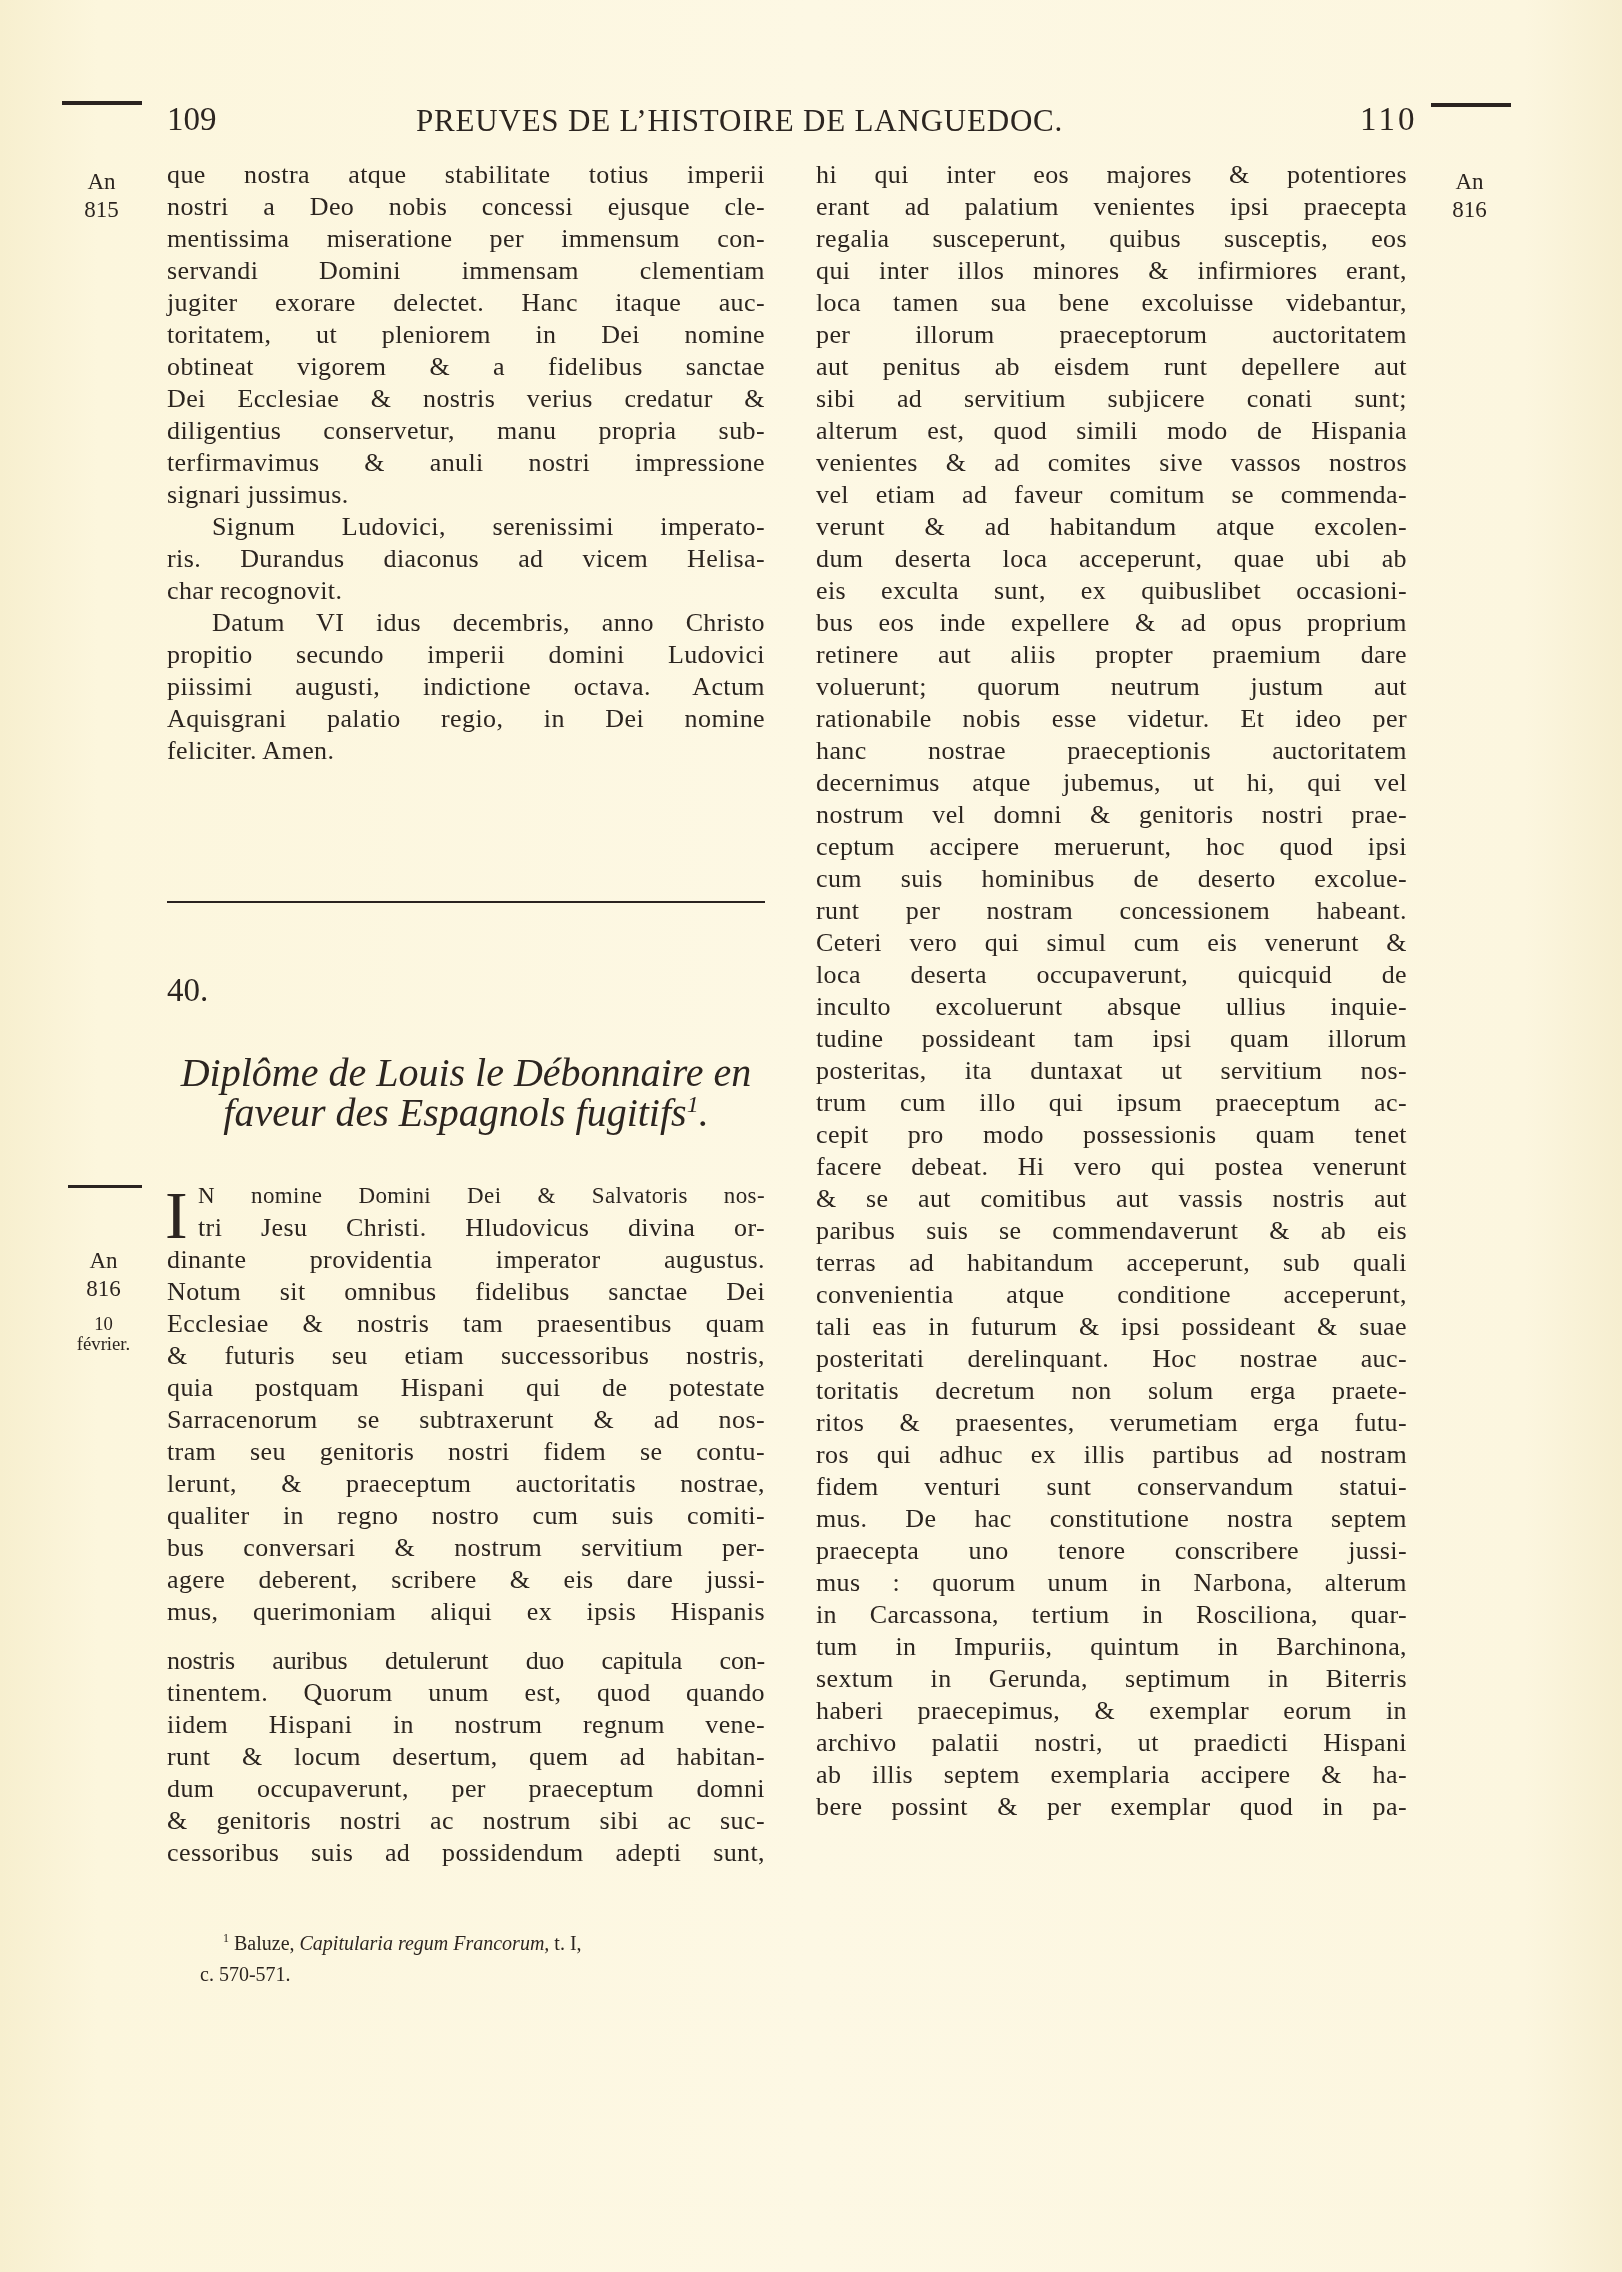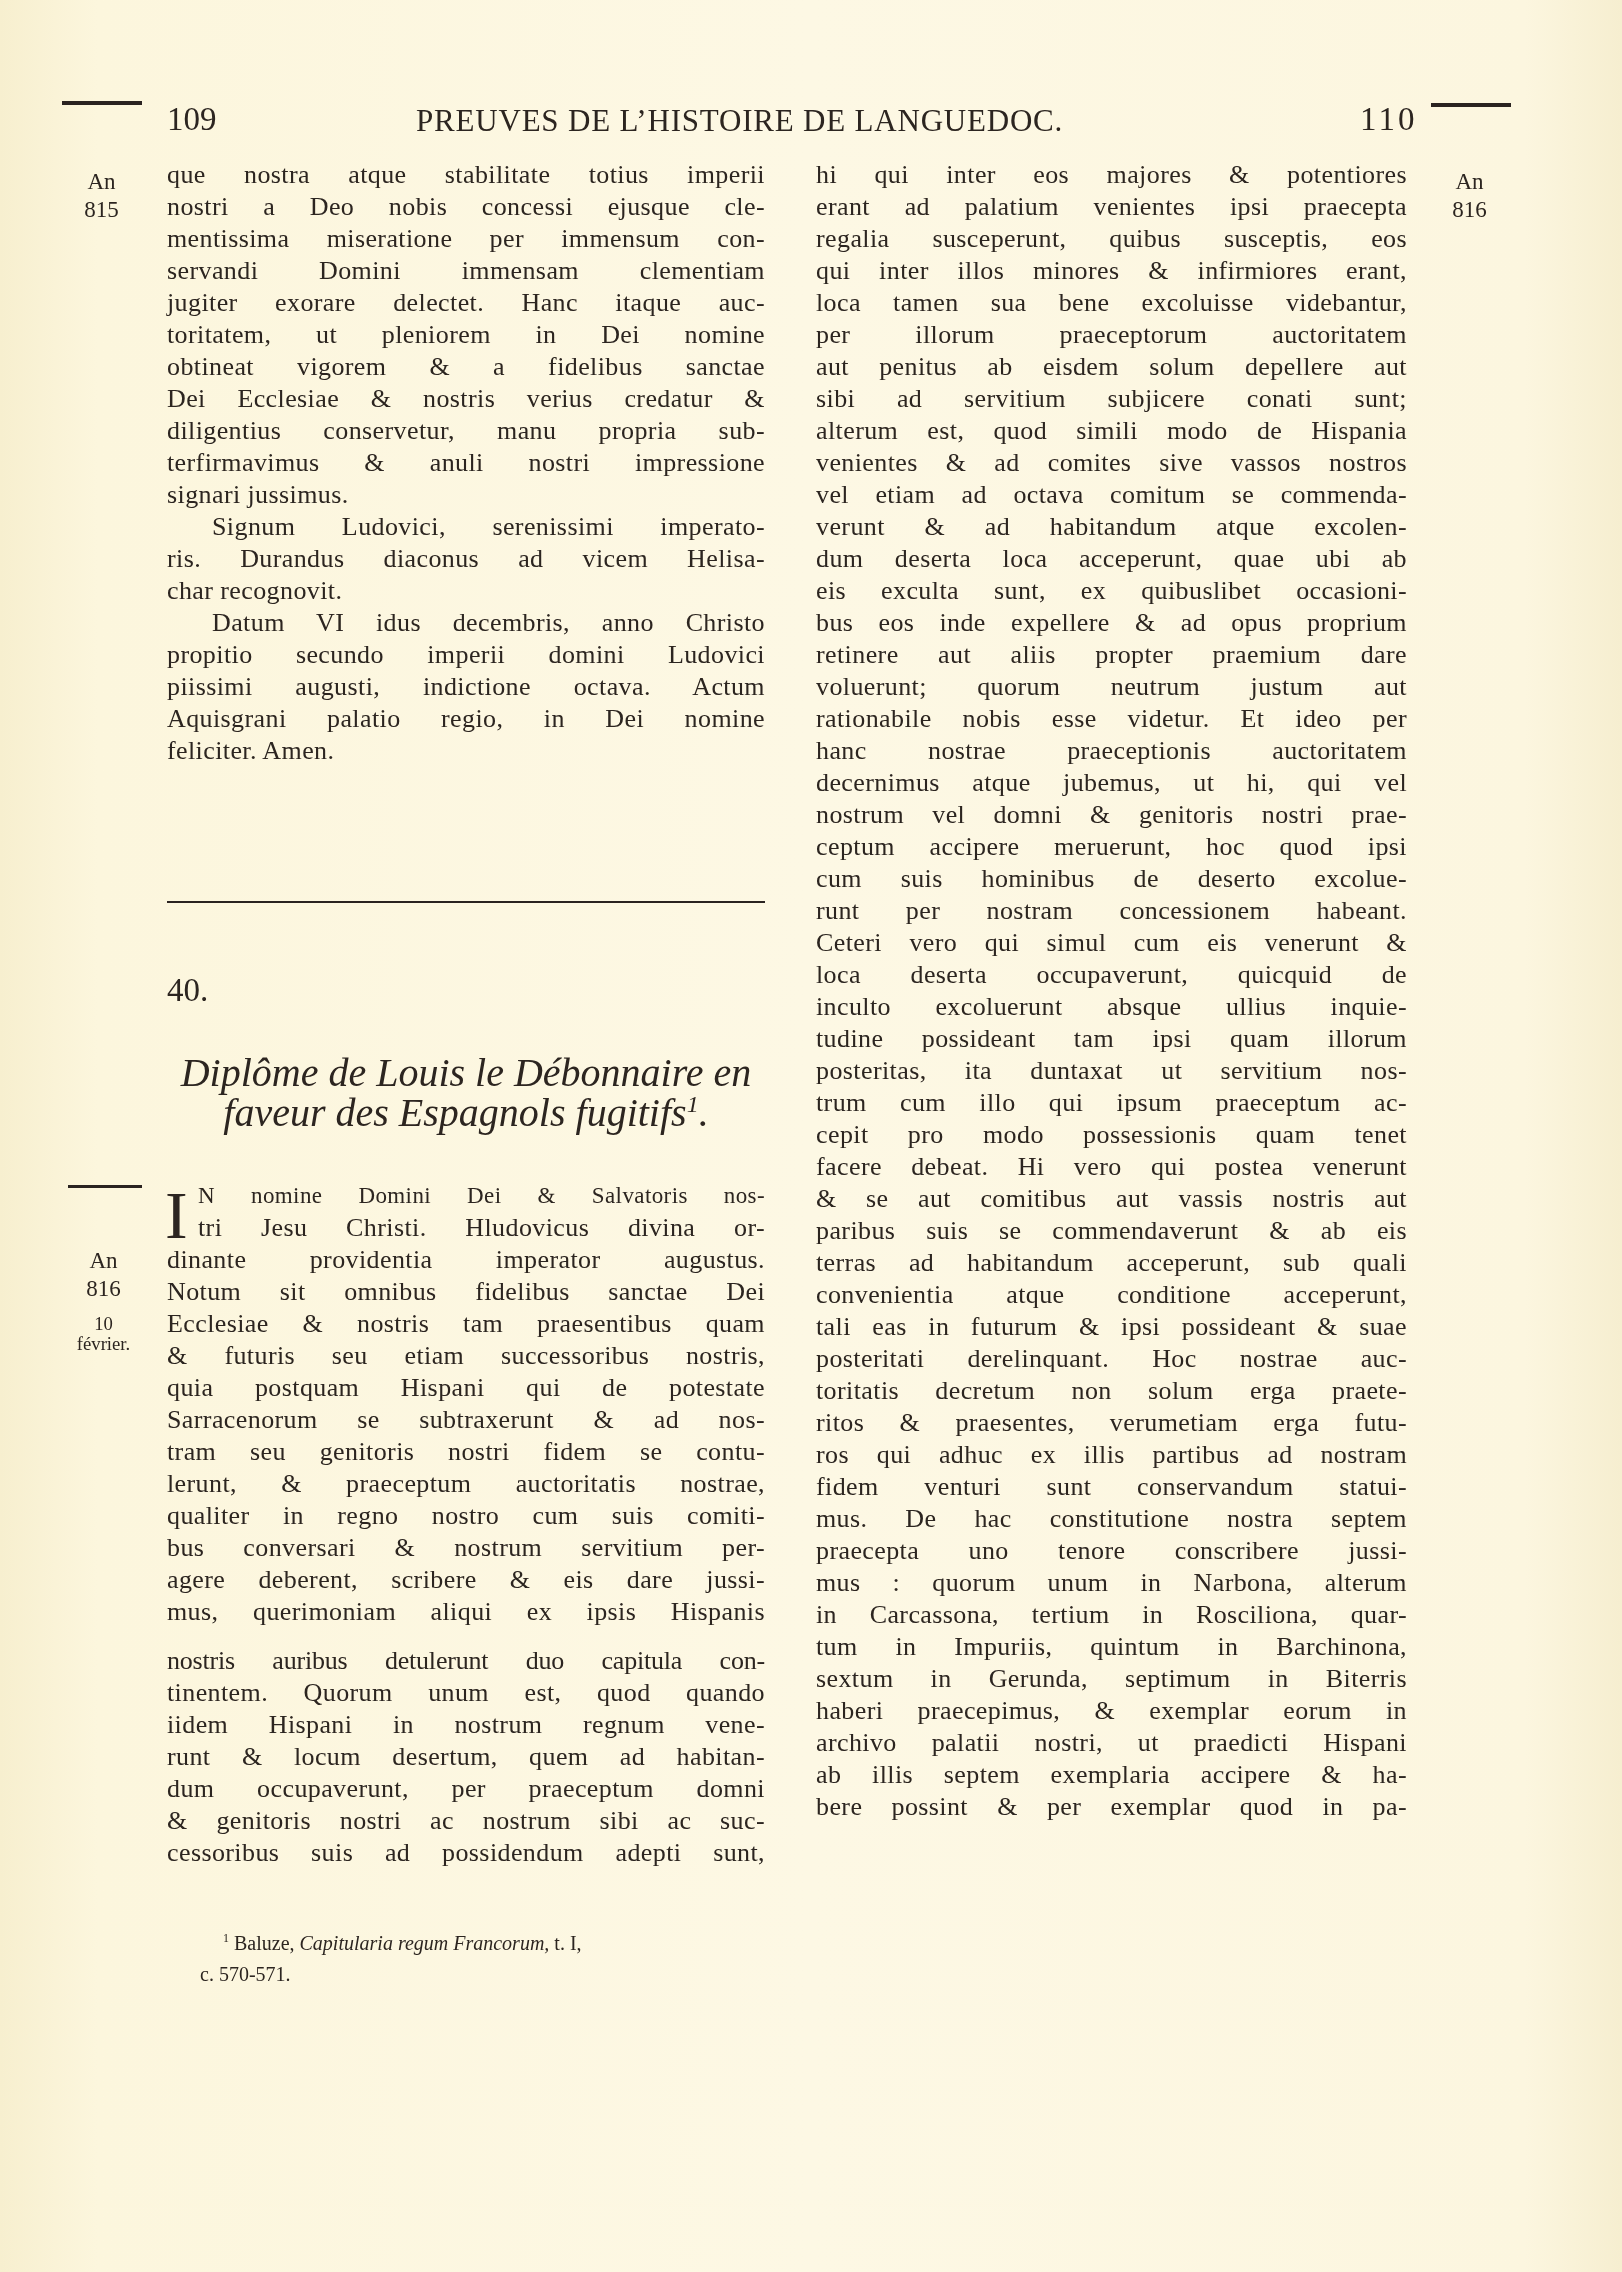--- a/index.html
+++ b/index.html
@@ -122,25 +122,25 @@
   <span>c. 570-571.</span>
 </div>
 
 <div class="col" style="left:816px; top:159px; width:591px;">
   <span class="line">hi qui inter eos majores &amp; potentiores</span>
   <span class="line">erant ad palatium venientes ipsi praecepta</span>
   <span class="line">regalia susceperunt, quibus susceptis, eos</span>
   <span class="line">qui inter illos minores &amp; infirmiores erant,</span>
   <span class="line">loca tamen sua bene excoluisse videbantur,</span>
   <span class="line">per illorum praeceptorum auctoritatem</span>
-  <span class="line">aut penitus ab eisdem solum depellere aut</span>
+  <span class="line">aut penitus ab eisdem runt depellere aut</span>
   <span class="line">sibi ad servitium subjicere conati sunt;</span>
   <span class="line">alterum est, quod simili modo de Hispania</span>
   <span class="line">venientes &amp; ad comites sive vassos nostros</span>
-  <span class="line">vel etiam ad octava comitum se commenda-</span>
+  <span class="line">vel etiam ad faveur comitum se commenda-</span>
   <span class="line">verunt &amp; ad habitandum atque excolen-</span>
   <span class="line">dum deserta loca acceperunt, quae ubi ab</span>
   <span class="line">eis exculta sunt, ex quibuslibet occasioni-</span>
   <span class="line">bus eos inde expellere &amp; ad opus proprium</span>
   <span class="line">retinere aut aliis propter praemium dare</span>
   <span class="line">voluerunt; quorum neutrum justum aut</span>
   <span class="line">rationabile nobis esse videtur. Et ideo per</span>
   <span class="line">hanc nostrae praeceptionis auctoritatem</span>
   <span class="line">decernimus atque jubemus, ut hi, qui vel</span>
   <span class="line">nostrum vel domni &amp; genitoris nostri prae-</span>

